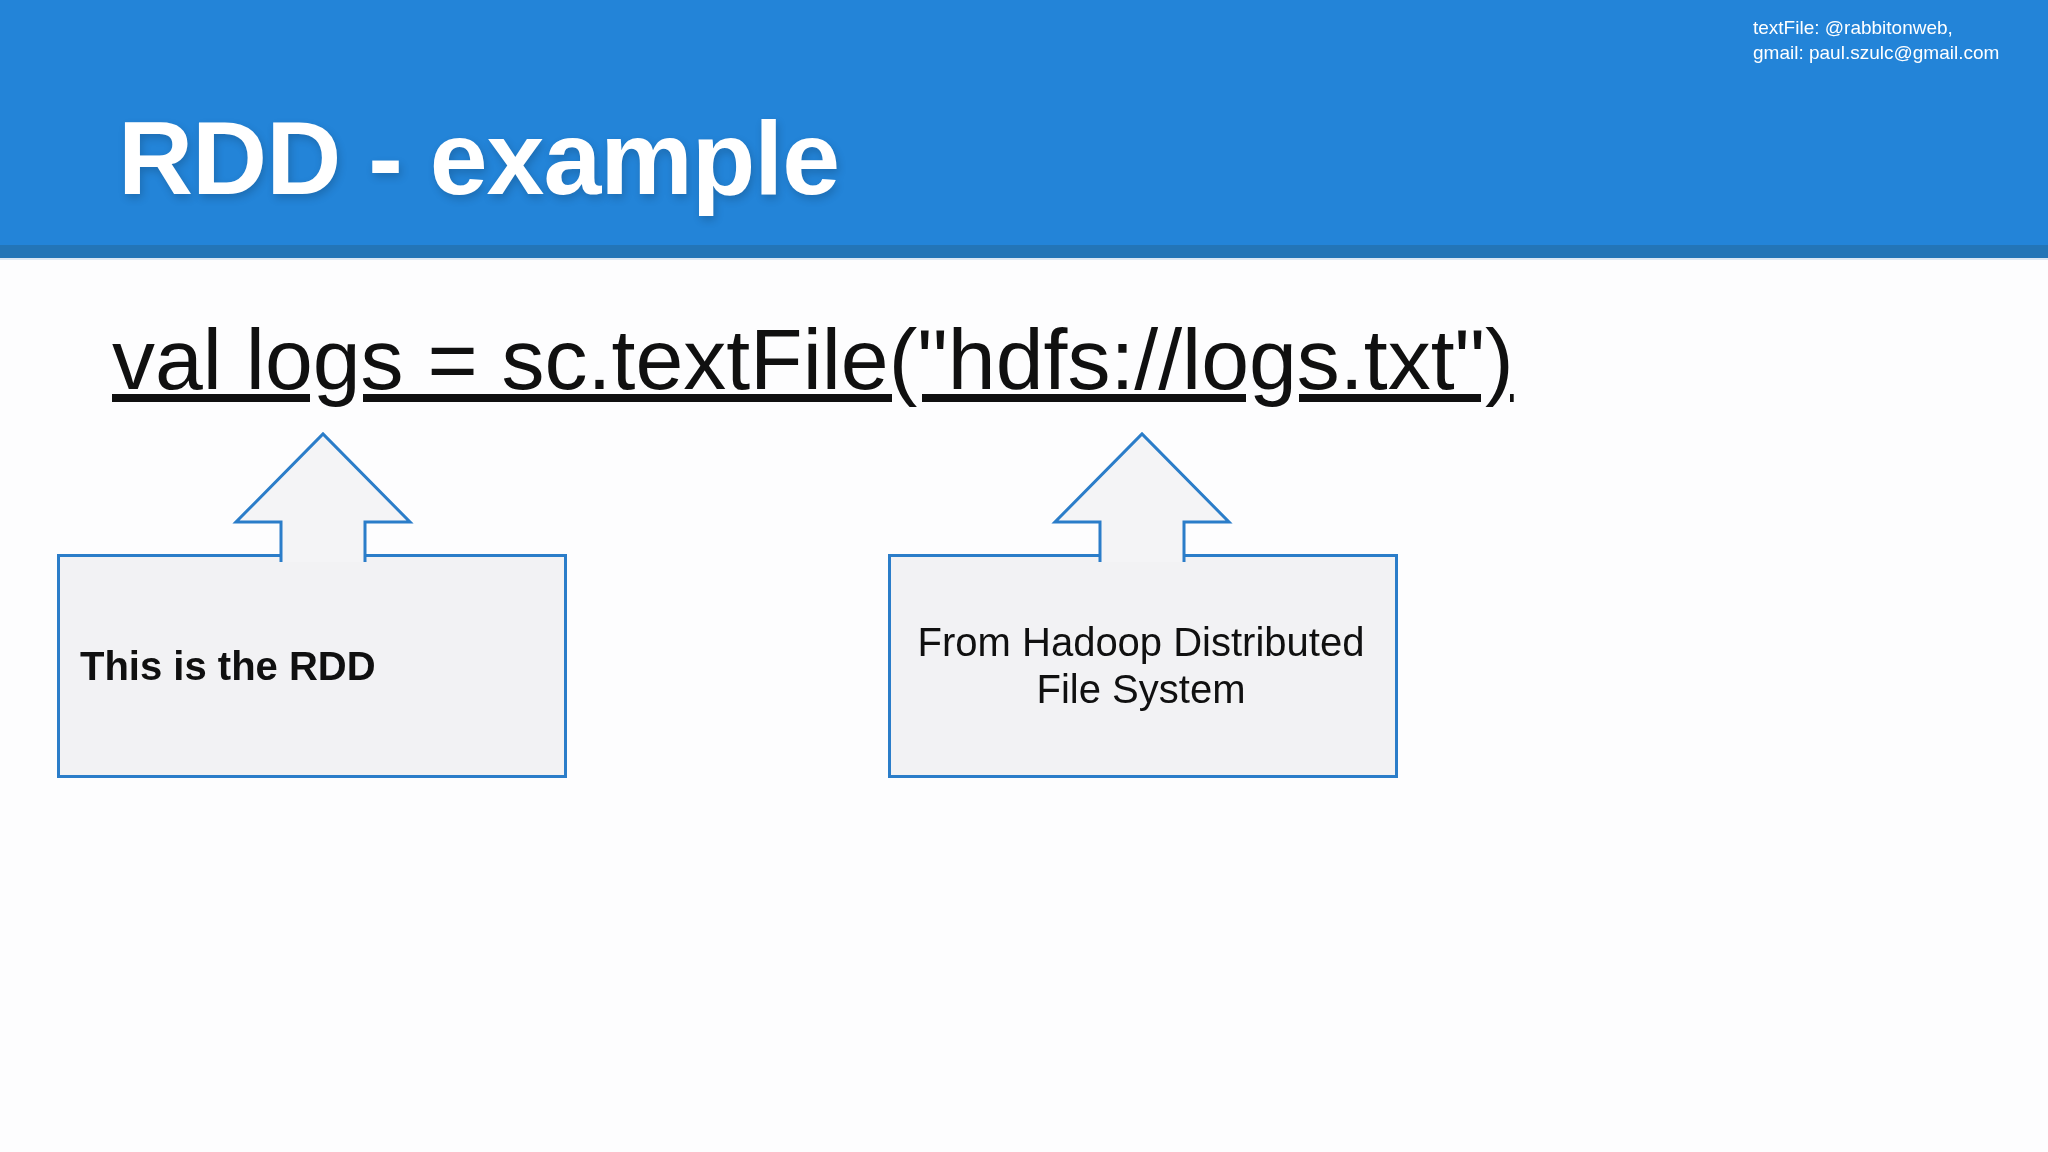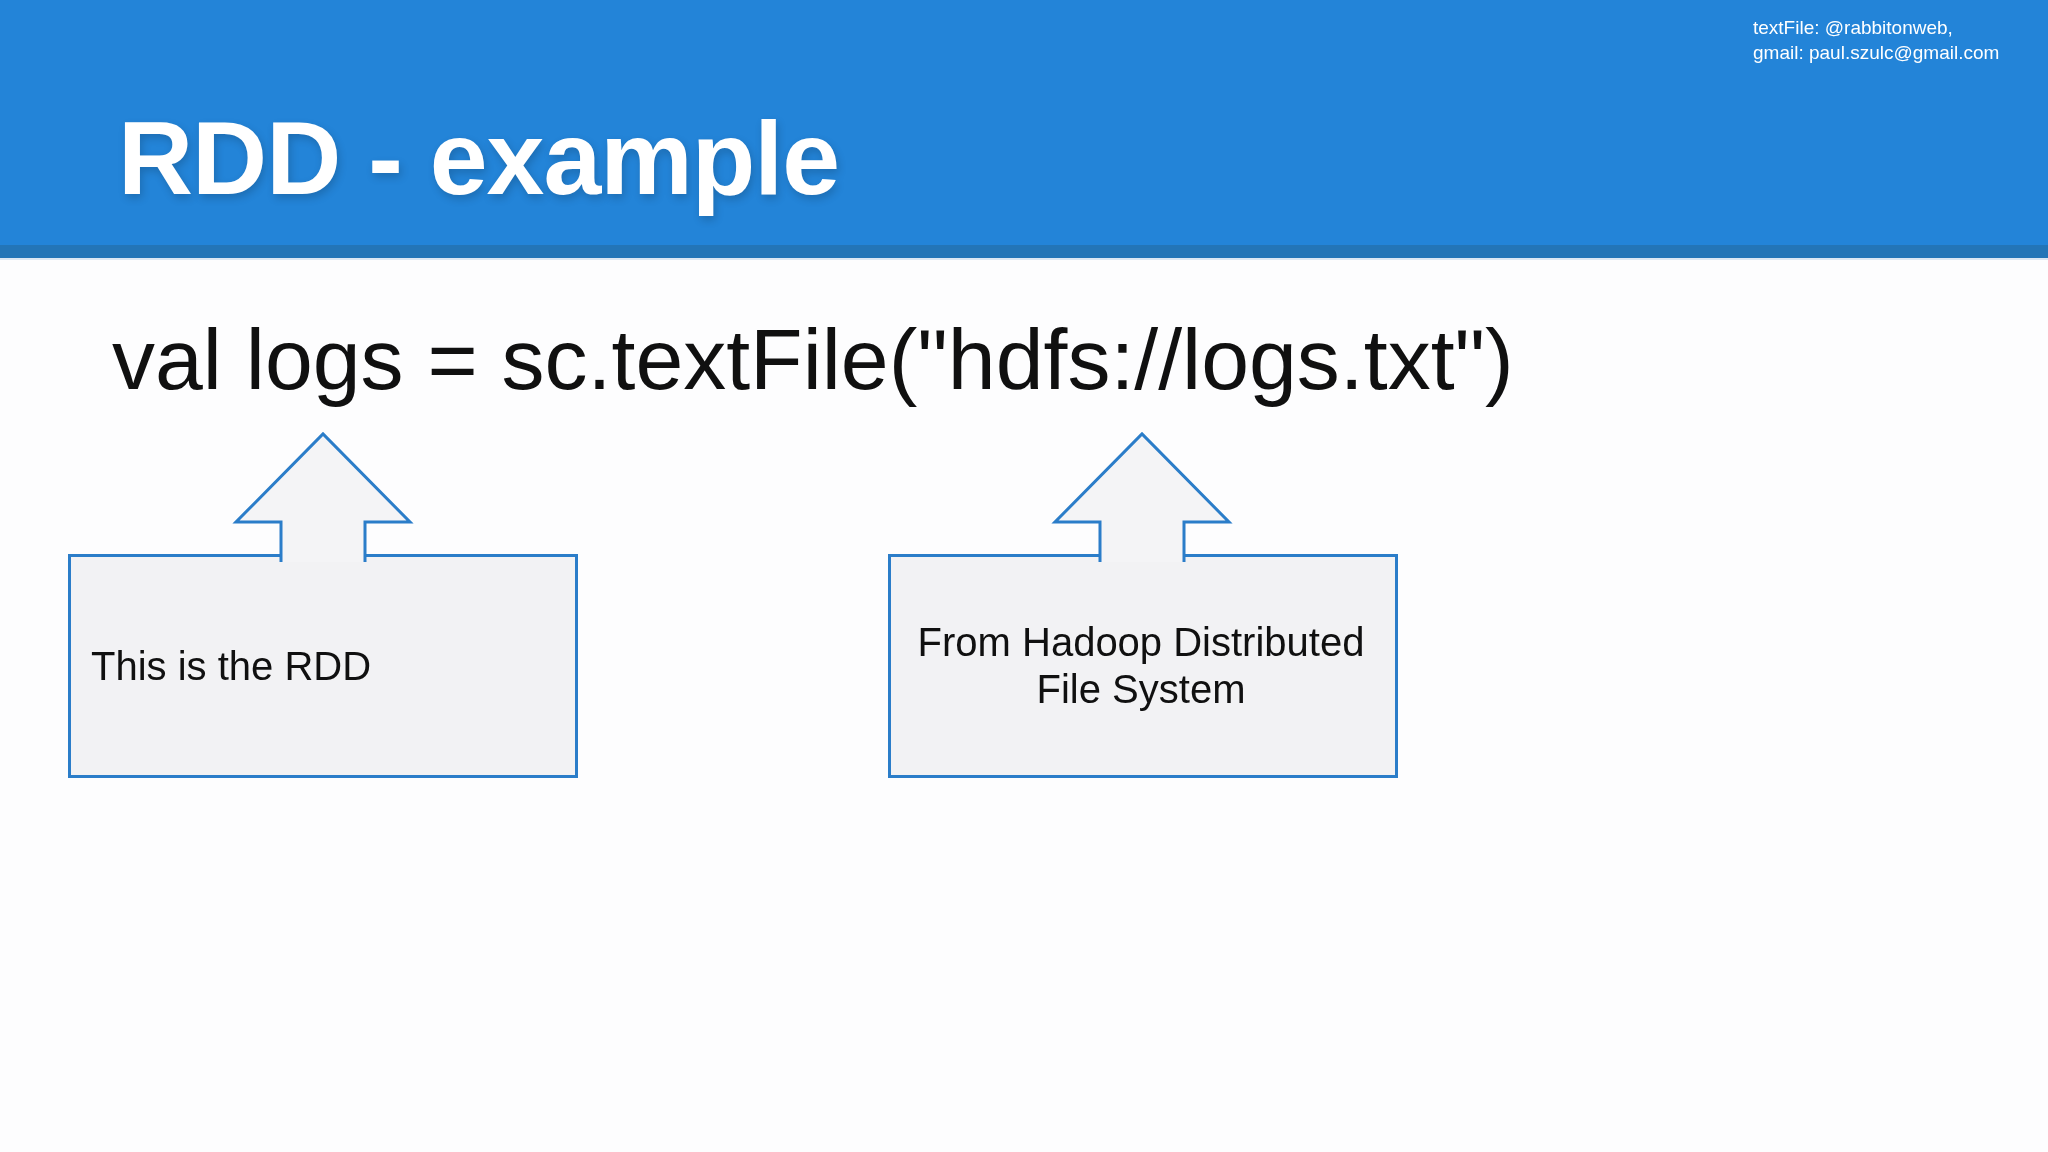--- a/index.html
+++ b/index.html
@@ -55,32 +55,33 @@
     font-size:19px; line-height:25px;
     color:#ffffff;
     white-space:nowrap;
   }
   
   .code-line{
     position:absolute; left:112px; top:316px;
     font-size:86px; line-height:1;
     color:var(--body-text);
     white-space:nowrap;
+    text-decoration:underline;
   }
   
   .callout{
     position:absolute; top:554px;
     width:510px; height:224px;
     box-sizing:border-box;
     background:var(--callout-fill);
     border:3px solid var(--callout-border-blue);
     display:flex; align-items:center;
     padding-left:20px; padding-right:24px;
   }
-  .callout-left{ left:68px; }
+  .callout-left{ left:57px;font-weight:bold; }
   .callout-right{ left:888px;text-align:center; }
   .callout-text{
     font-size:40px; line-height:47px;
     color:var(--body-text);
   }
   .callout-arrow{
     position:absolute; top:430px;
     width:182px; height:132px;
     overflow:visible;
     z-index:2;

